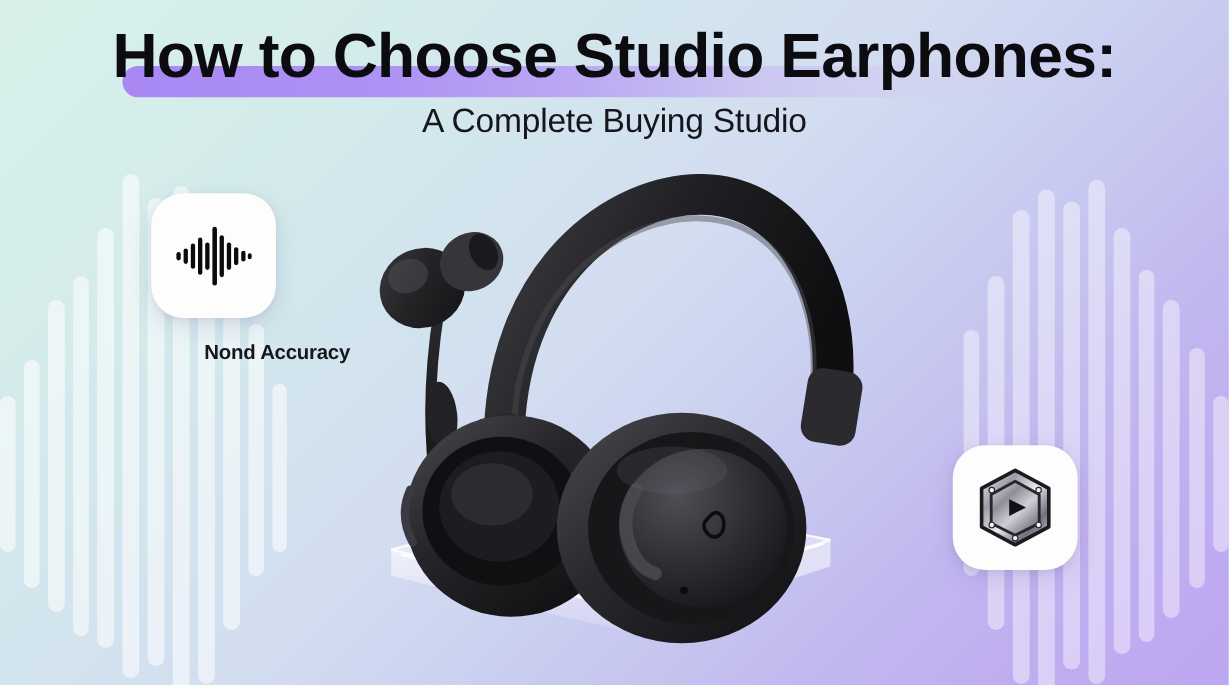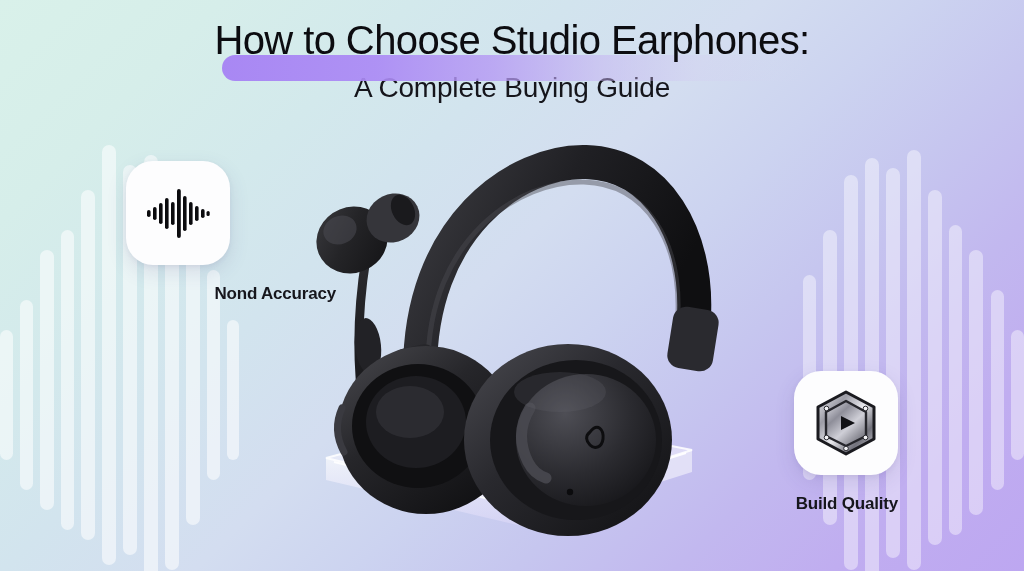--- a/index.html
+++ b/index.html
@@ -54,22 +54,22 @@
         rgba(171,138,245,0.92) 26%,
         rgba(181,152,244,0.78) 46%,
         rgba(196,175,243,0.50) 64%,
         rgba(211,198,242,0.24) 80%,
         rgba(220,212,242,0.05) 93%,
         rgba(224,220,242,0) 100%);
     z-index:0;
   }
   h1.title{
     position:relative; z-index:1;
-    font-size:40px;
-    font-weight:400;
+    font-size:52px;
+    font-weight:700;
     letter-spacing:-0.6px;
     color:#0c0c10;
     line-height:1.12;
     white-space:nowrap;
   }
   .subtitle{
     margin-top:9px;
     font-size:28px;
     font-weight:400;
     color:#15151b;
@@ -88,21 +88,21 @@
   }
   .feature .label{
     margin-top:19px;
     font-size:17px;
     font-weight:700;
     color:#16161c;
     letter-spacing:-0.2px;
     white-space:nowrap;
   }
   .feature.left .card{ margin-left:0; }
-  .feature.left .label{ text-align:right; }
+  .feature.left .label{ text-align:center; }
   .feature.right{ text-align:right; }
   .feature.right .card{ margin-left:auto; }
 
   
   #f-sound{ left:126px; top:161px; }
   #f-comfort{ left:126px; top:371px; }
   #f-ergo{ left:688px; top:161px; }
   #f-build{ left:688px; top:371px; }
 
   
@@ -144,21 +144,21 @@
     <div class="wbar" style="right:172px;top:175px; width:14px; height:395px;"></div>
     <div class="wbar" style="right:193px;top:230px; width:14px; height:295px;"></div>
     <div class="wbar" style="right:214px;top:275px; width:13px; height:205px;"></div>
   </div>
 
   <div class="title-wrap">
     <div class="title-line">
       <div class="hl"></div>
       <h1 class="title">How to Choose Studio Earphones:</h1>
     </div>
-    <div class="subtitle">A Complete Buying Guide</div>
+    <div class="subtitle">A Complete Buying Studio</div>
   </div>
 
   <div id="product">
     <svg viewBox="0 0 470 400" width="470" height="400">
       <defs>
         <linearGradient id="gBody" x1="0" y1="0" x2="1" y2="1">
           <stop offset="0%" stop-color="#3a3a3e"></stop>
           <stop offset="45%" stop-color="#242427"></stop>
           <stop offset="100%" stop-color="#131315"></stop>
         </linearGradient>
@@ -293,16 +293,15 @@
         <polygon points="32,2 60,17 60,49 32,64 4,49 4,17" fill="url(#gMetalOuter)" stroke="#1a1a1f" stroke-width="3" stroke-linejoin="round"></polygon>
         <polygon points="32,11 52,22 52,46 32,56 12,46 12,22" fill="url(#gMetalInner)" stroke="#26262c" stroke-width="2.4" stroke-linejoin="round"></polygon>
         <circle cx="12.5" cy="18.5" r="2.3" fill="#f4f4f7" stroke="#2a2a30" stroke-width="1"></circle>
         <circle cx="51.5" cy="18.5" r="2.3" fill="#f4f4f7" stroke="#2a2a30" stroke-width="1"></circle>
         <circle cx="12.5" cy="47.5" r="2.3" fill="#f4f4f7" stroke="#2a2a30" stroke-width="1"></circle>
         <circle cx="51.5" cy="47.5" r="2.3" fill="#f4f4f7" stroke="#2a2a30" stroke-width="1"></circle>
         <circle cx="32" cy="58.5" r="2.3" fill="#f4f4f7" stroke="#2a2a30" stroke-width="1"></circle>
         <path d="M27 26 L41 33 L27 40 z" fill="#111115"></path>
       </svg>
     </div>
-    <div class="label">Build Quality</div>
   </div>
 
 </div>
 
 </body></html>

